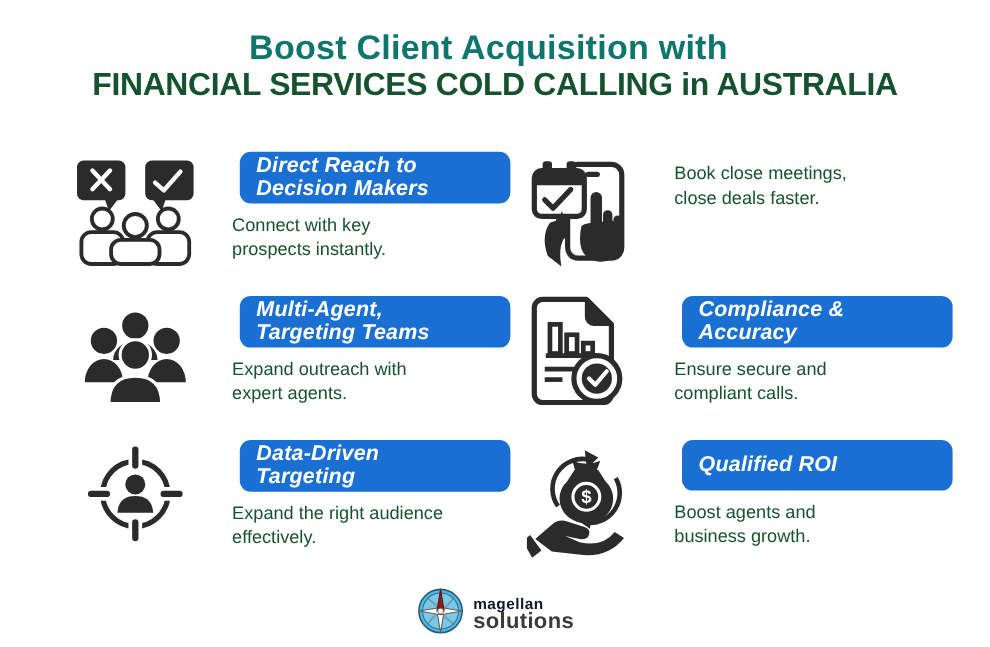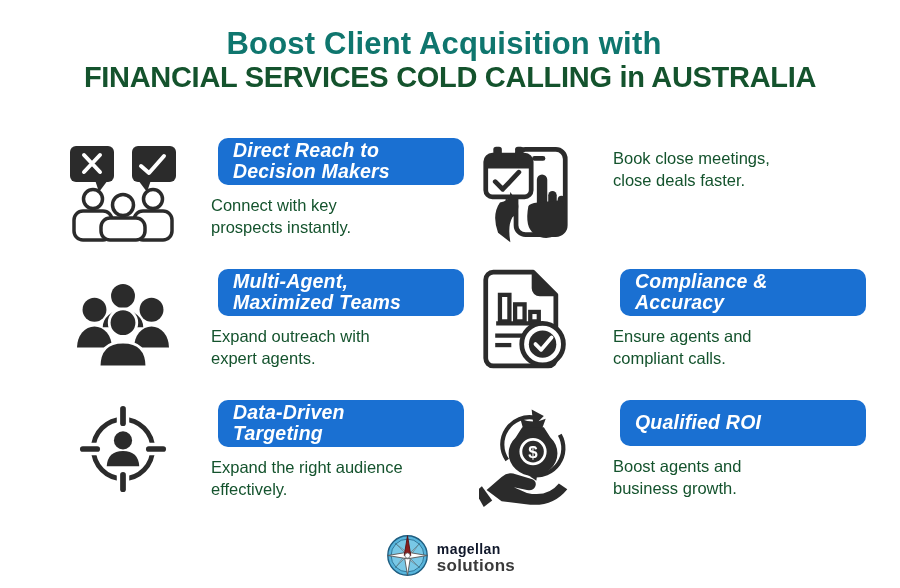--- a/index.html
+++ b/index.html
@@ -24,21 +24,21 @@
   .banner{background:#1a70d2;border-radius:10px;width:246px;min-height:46px;
           display:flex;align-items:center;padding:2px 8px 3px 15px;box-sizing:border-box;margin-left:27px;}
   .banner span{color:#ffffff;font-weight:bold;font-style:italic;font-size:19.5px;
                line-height:21px;white-space:pre-line;letter-spacing:.2px;}
   .desc{margin:10px 0 0 20px;font-size:16.5px;line-height:21.5px;color:#14532d;white-space:pre-line;}
 
   .footer{position:absolute;left:0;right:0;top:533px;display:flex;justify-content:center;
           align-items:center;gap:7px;}
   .logotext{display:flex;flex-direction:column;align-items:flex-start;gap:1px;}
   .l1{color:#0f172a;font-weight:bold;font-size:14px;line-height:14px;letter-spacing:.4px;}
-  .l2{color:#3a3a3a;font-weight:bold;font-size:17px;line-height:17px;letter-spacing:.3px;}
+  .l2{color:#3a3a3a;font-weight:bold;font-size:20px;line-height:17px;letter-spacing:.3px;}
 </style>
 </head>
 <body>
 
 <div class="page">
 
   <h1 class="t1">Boost Client Acquisition with</h1>
   <h2 class="t2">FINANCIAL SERVICES COLD CALLING in AUSTRALIA</h2>
 
   <section class="cell" id="c1">
@@ -109,21 +109,21 @@
         </g>
         <g fill="#2b2b2b" stroke="#fff" stroke-width="3">
           <circle cx="50" cy="44" r="15"></circle>
           <path d="M24 92 q0 -27 26 -27 q26 0 26 27 z"></path>
         </g>
       </svg>
     </div>
     <div class="content">
       <div class="banner">
         <span>Multi-Agent,
-Maximized Teams</span>
+Targeting Teams</span>
       </div>
       <p class="desc">Expand outreach with
 expert agents.</p>
     </div>
   </section>
 
   <section class="cell right" id="c4">
     <div class="iconbox">
       <svg width="90" height="101" viewBox="0 0 95 106">
         <path d="M13 3 H55 L79 27 V94 a8 8 0 0 1 -8 8 H13 a8 8 0 0 1 -8 -8 V11 a8 8 0 0 1 8 -8 z" fill="#fff" stroke="#2b2b2b" stroke-width="5" stroke-linejoin="round"></path>
@@ -139,21 +139,21 @@
         <circle cx="65" cy="79" r="22" fill="#fff" stroke="#2b2b2b" stroke-width="5"></circle>
         <circle cx="65" cy="79" r="14.5" fill="#2b2b2b"></circle>
         <path d="M57.5 79 l6 6 11 -13" stroke="#fff" stroke-width="4" fill="none" stroke-linecap="round" stroke-linejoin="round"></path>
       </svg>
     </div>
     <div class="content">
       <div class="banner">
         <span>Compliance &amp;
 Accuracy</span>
       </div>
-      <p class="desc">Ensure agents and
+      <p class="desc">Ensure secure and
 compliant calls.</p>
     </div>
   </section>
 
   <section class="cell" id="c5">
     <div class="iconbox pt5">
       <svg width="88" height="88" viewBox="0 0 92 92">
         <circle cx="46" cy="46" r="31" fill="none" stroke="#2b2b2b" stroke-width="5"></circle>
         <g stroke="#fff" stroke-width="13">
           <path d="M46 7 v17 M46 68 v17 M7 46 h17 M68 46 h17"></path>

